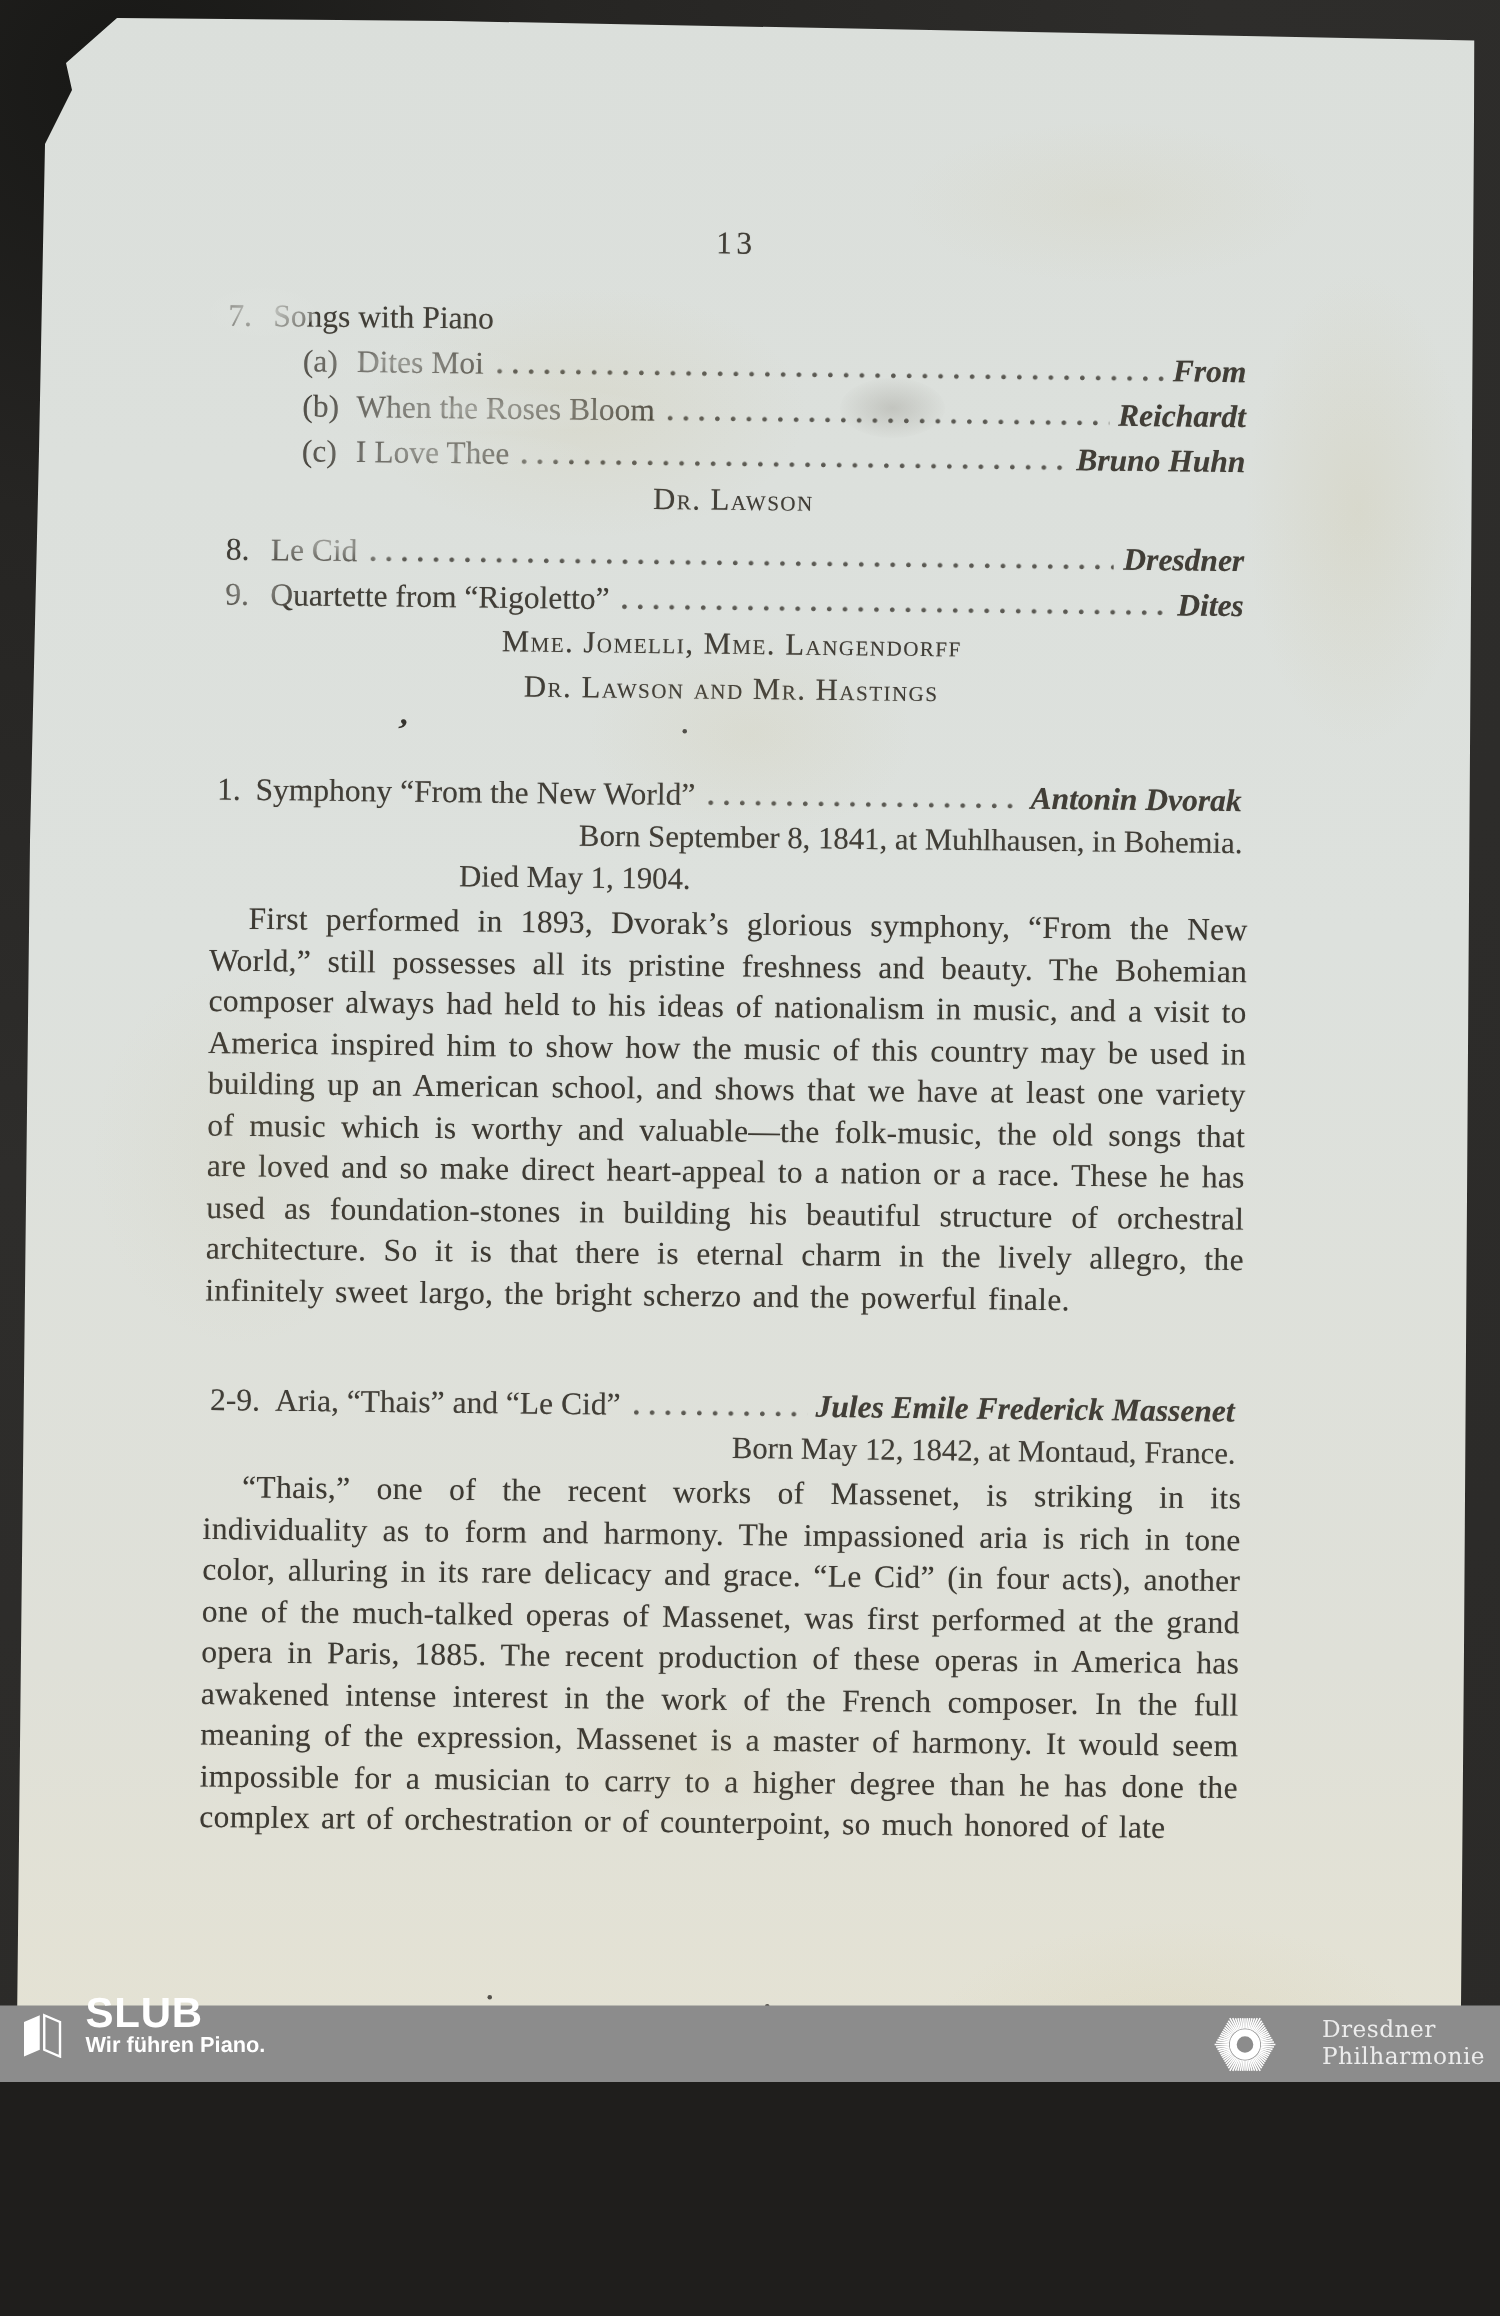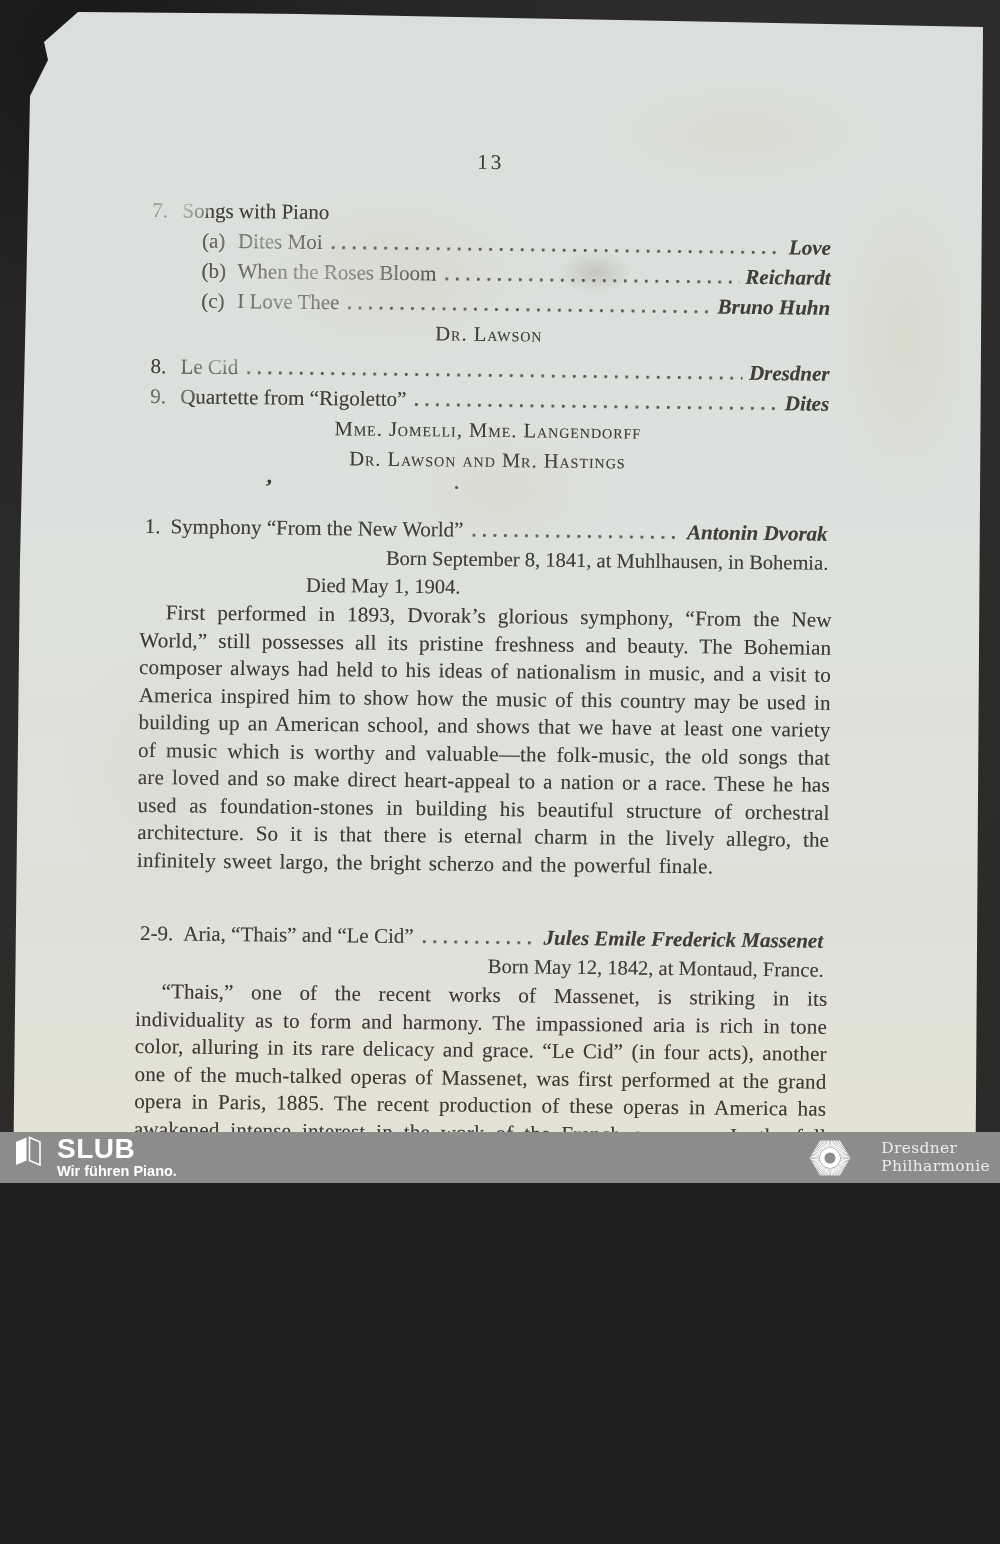--- a/index.html
+++ b/index.html
@@ -1,16 +1,16 @@
 <!DOCTYPE html>
 <html><head>
 <meta charset="utf-8">
 <style>
   html,body{margin:0;padding:0;background:#1f1e1c;}
-  .stage{position:relative;width:1000px;height:1183px;overflow:hidden;
+  .stage{position:relative;width:1000px;height:1388px;overflow:hidden;
          background:radial-gradient(circle at 8% 4%, #181816 0%, #262523 18%, #2e2d2b 45%, #2b2a28 100%);
          font-family:"Liberation Serif", serif;}
   
   .paper{position:absolute;inset:0;
     background:linear-gradient(180deg,#dbdfdb 0%,#dde1dd 45%,#dfe0d8 80%,#e4e2d4 97%,#e5e3d5 100%);
     clip-path:polygon(78px 12px,300px 14px,620px 20px,983px 27px,980px 500px,976px 1100px,973px 1458px,
       820px 1462px,700px 1468px,560px 1462px,420px 1464px,300px 1470px,150px 1473px,60px 1477px,10px 1477px,
       14px 1100px,20px 560px,26px 300px,30px 96px,48px 60px,44px 42px);}
   .stain{position:absolute;border-radius:50%;pointer-events:none;}
   .speck{position:absolute;width:4px;height:4px;border-radius:50%;background:#2e2c27;opacity:.8;}
@@ -37,21 +37,21 @@
   .note-head{display:flex;font-size:21px;line-height:30px;white-space:nowrap;}
   .note-head .num{flex:0 0 auto;padding-right:10px;padding-left:4px;}
   .born{font-size:20.5px;line-height:28px;text-align:right;padding-right:4px;}
   .died{font-size:20.5px;line-height:28px;margin-left:166px;}
   .body-par{margin:2px 0 0 0;font-size:21px;line-height:27.5px;text-align:justify;
             text-indent:26px;word-spacing:2px;letter-spacing:.2px;color:#3d3a33;}
   
   .footer{position:absolute;left:0;right:0;bottom:0;height:51px;background:#8c8c8c;
           display:flex;justify-content:space-between;align-items:stretch;
           font-family:"Liberation Sans", sans-serif;}
-  .slub{display:flex;gap:15px;padding:3px 0 16px 14px;}
+  .slub{display:flex;gap:15px;padding:3px 0 16px 14px;align-items:flex-end;}
   .slub-text{display:flex;flex-direction:column;}
   .slub-name{color:#fff;font-weight:bold;font-size:28px;line-height:28px;letter-spacing:.5px;}
   .slub-tagline{color:#fff;font-weight:bold;font-size:14.5px;line-height:16px;}
   .dp{display:flex;align-items:center;gap:27px;padding-right:10px;justify-content:center;}
   .dp svg line{stroke:#fff;stroke-width:1.15;}
   .dp-text{color:#ececec;font-family:"DejaVu Serif", serif;font-size:15.5px;line-height:17.5px;letter-spacing:.3px;}
 </style>
 </head>
 <body>
 
@@ -66,21 +66,21 @@
       <div class="program">
         <div class="row">
           <span class="num">7.</span>
           <span class="title">Songs with Piano</span>
         </div>
 
         <div class="row">
           <span class="slabel">(a)</span>
           <span class="title">Dites Moi</span>
           <span class="leader"></span>
-          <span class="composer">Love</span>
+          <span class="composer">From</span>
         </div>
         <div class="row">
           <span class="slabel">(b)</span>
           <span class="title">When the Roses Bloom</span>
           <span class="leader"></span>
           <span class="composer">Reichardt</span>
         </div>
         <div class="row">
           <span class="slabel">(c)</span>
           <span class="title">I Love Thee</span>

